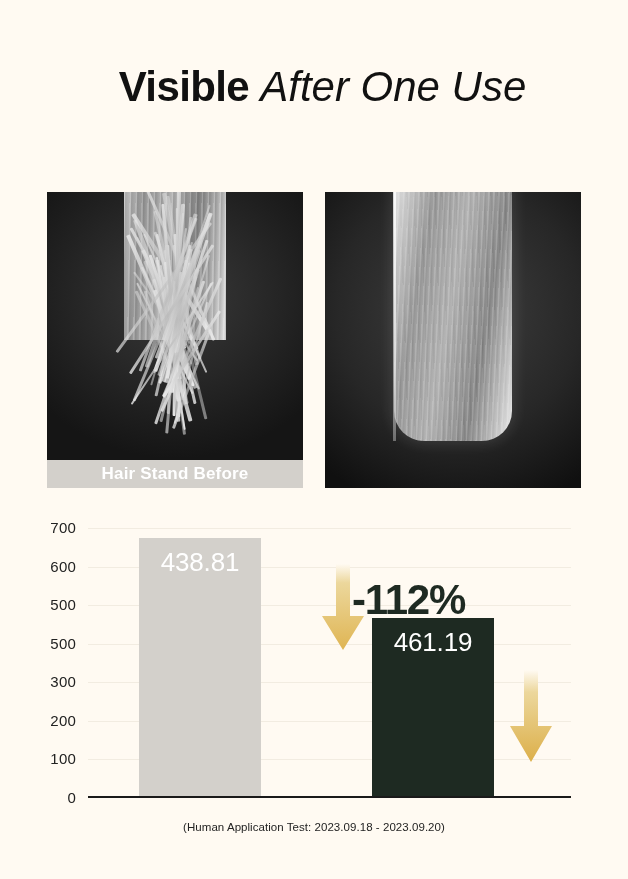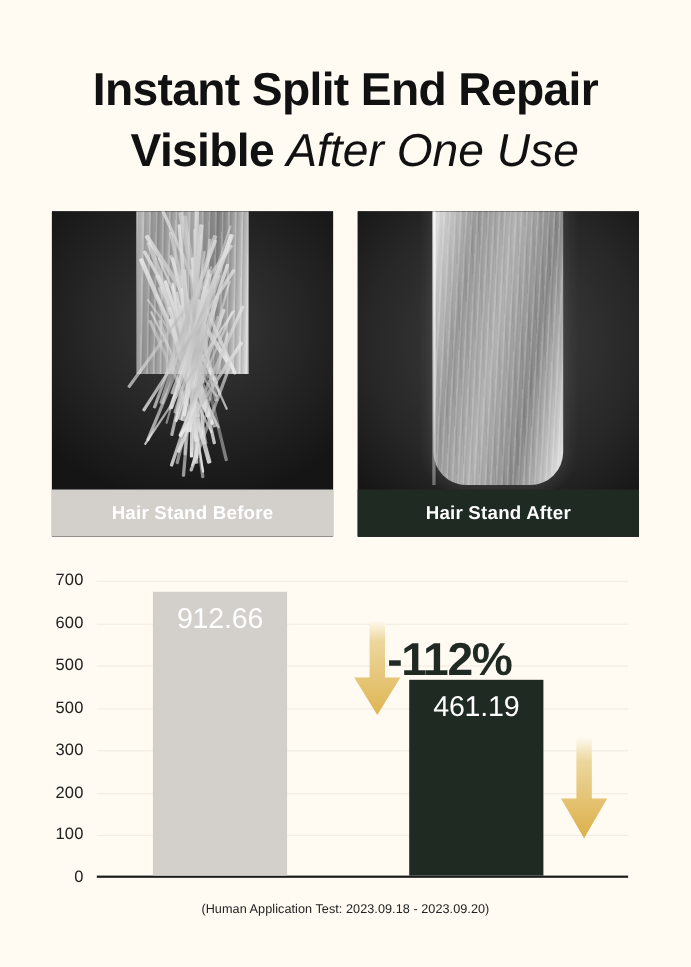--- a/index.html
+++ b/index.html
@@ -71,21 +71,21 @@
     position: absolute;
     inset: 0;
     background: #1a1a1a;
     overflow: hidden;
   }
 
   
   .panel-caption {
     position: absolute;
     left: 0; right: 0; bottom: 0;
-    height: 43px;
+    height: 28px;
     display: flex;
     align-items: center;
     justify-content: center;
     color: #ffffff;
     font-size: 17px;
     font-weight: 700;
     letter-spacing: 0.2px;
     user-select: none;
   }
   .cap-before { background: #d3d0cb; }
@@ -270,21 +270,20 @@
     user-select: none;
   }
   .footnote div { white-space: nowrap; }
 </style>
 </head>
 <body>
 
 <div class="page">
 
   <div class="headline">
-    <span class="headline-l1">Instant Split End Repair</span>
     <span class="headline-l2">
       <span class="hl-bold">Visible</span>
       <span class="hl-italic">After One Use</span>
     </span>
   </div>
 
   <div class="panels">
 
     <div class="panel">
       <div class="panel-img">
@@ -365,21 +364,20 @@
       </div>
       <div class="panel-caption cap-before">Hair Stand Before</div>
     </div>
 
     <div class="panel">
       <div class="panel-img">
         <div class="sem-after-bg"></div>
         <div class="shaft"></div>
         <div class="shaft-edge"></div>
       </div>
-      <div class="panel-caption cap-after">Hair Stand After</div>
     </div>
 
   </div>
 
   <div class="chart">
 
     <div id="gridlines">
         <div class="gridline" style="top: 8px;"></div>
         <div class="gridline" style="top: 46.5714px;"></div>
         <div class="gridline" style="top: 85.1429px;"></div>
@@ -395,21 +393,21 @@
         <div class="y-label" style="left: 30px; top: 114.714px;">500</div>
         <div class="y-label" style="left: 30px; top: 153.286px;">300</div>
         <div class="y-label" style="left: 30px; top: 191.857px;">200</div>
         <div class="y-label" style="left: 30px; top: 230.429px;">100</div>
         <div class="y-label" style="left: 30px; top: 269px;">0</div>
       </div>
 
     <div class="axis-line"></div>
 
     <div class="bar bar-before" id="bar-0" style="height: 258.463px;">
-      <span class="bar-value">912.66</span>
+      <span class="bar-value">438.81</span>
     </div>
 
     <div class="bar bar-after" id="bar-1" style="height: 177.888px;">
       <span class="bar-value">461.19</span>
     </div>
 
     <div class="arrow arrow-1">
       <svg viewBox="0 0 46 88" preserveAspectRatio="none" aria-hidden="true">
         <defs>
           <linearGradient id="gold1" x1="0" y1="0" x2="1" y2="0.25">

